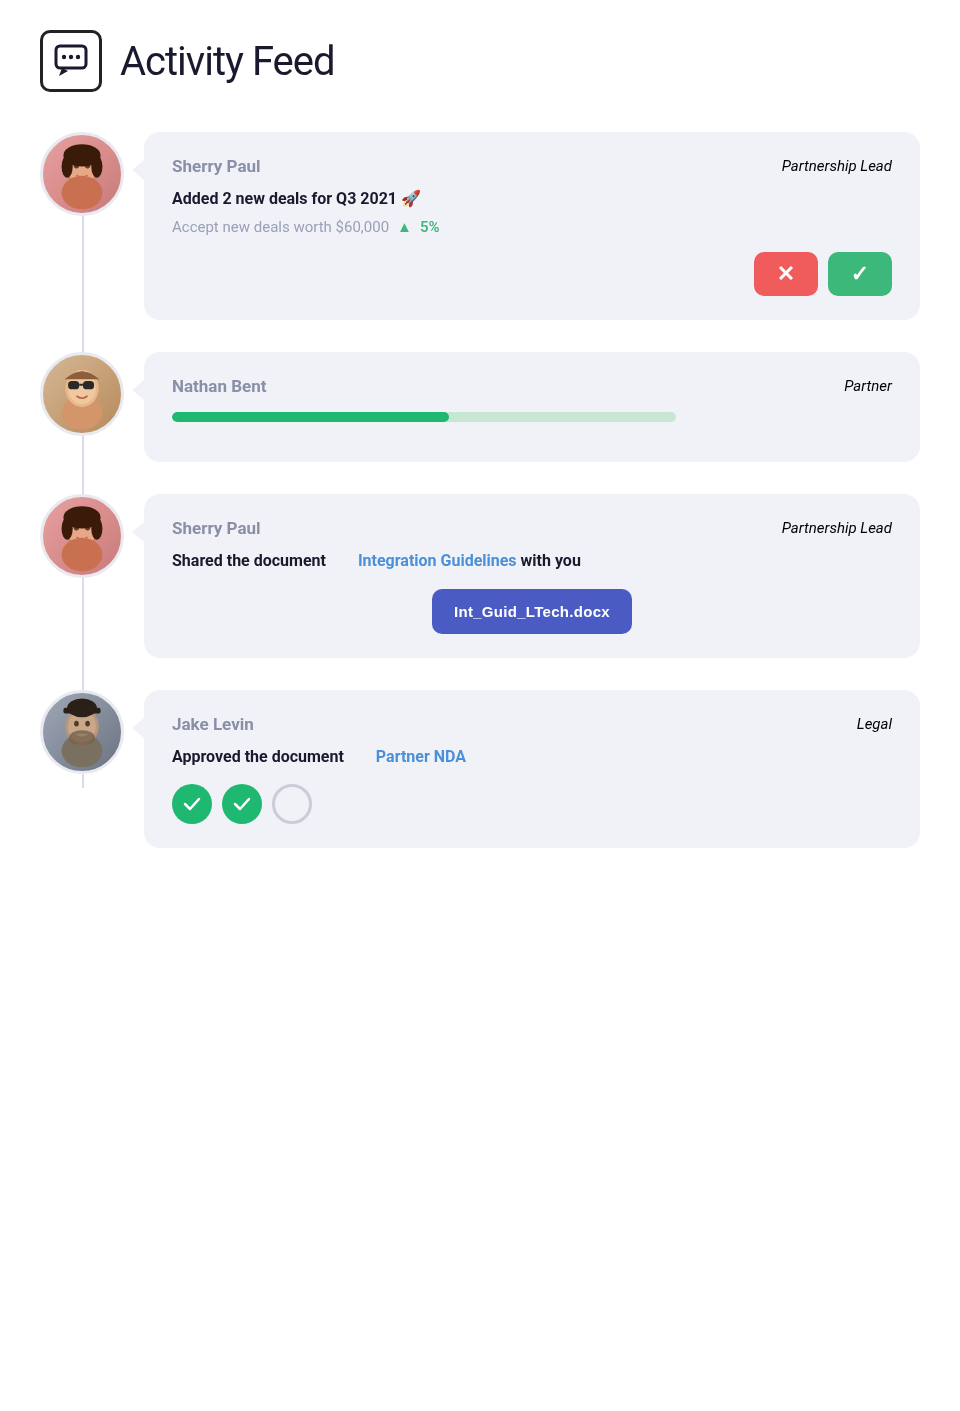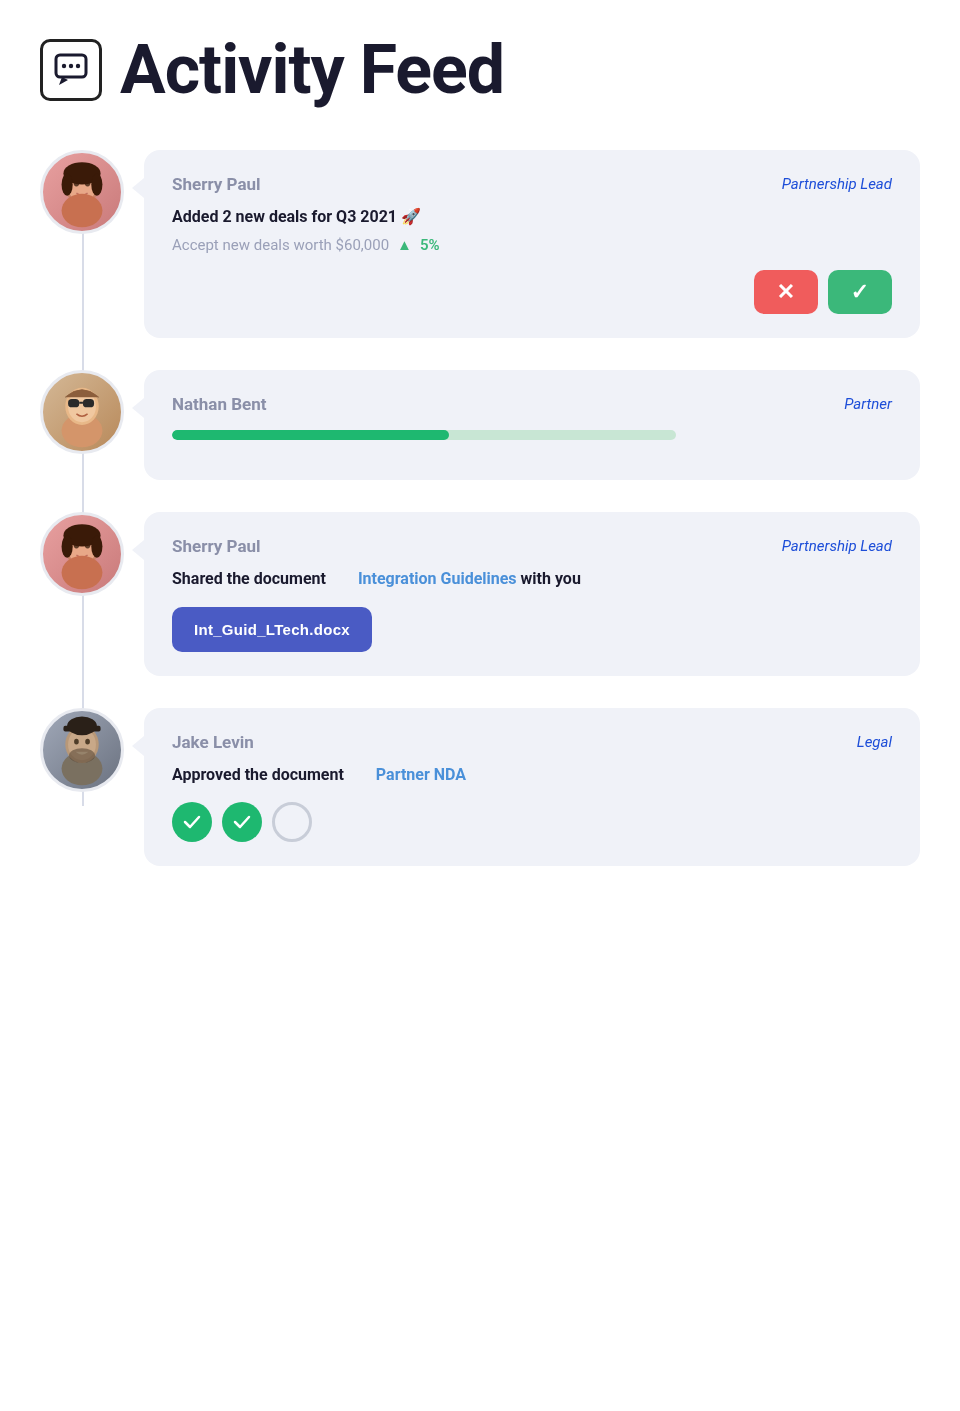--- a/index.html
+++ b/index.html
@@ -26,22 +26,22 @@
       display: flex;
       align-items: center;
       justify-content: center;
       flex-shrink: 0;
     }
     .header-icon svg {
       width: 34px;
       height: 34px;
     }
     .header-title {
-      font-size: 68px;
-      font-weight: 700;
+      font-size: 40px;
+      font-weight: 400;
       color: #1a1a2e;
       letter-spacing: -1px;
     }
 
     
     .feed {
       display: flex;
       flex-direction: column;
       gap: 32px;
       position: relative;
@@ -112,21 +112,21 @@
       align-items: center;
       margin-bottom: 12px;
     }
     .card-name {
       font-size: 17px;
       color: #8a8fa8;
       font-weight: 700;
     }
     .card-role {
       font-size: 15px;
-      color: #1d4ed8;
+      color: #000000;
       font-style: italic;
     }
 
     .card-body {
       margin-bottom: 16px;
     }
     .card-action {
       font-size: 16px;
       font-weight: 700;
       color: #1a1a2e;
@@ -222,21 +222,21 @@
     .action-with-icon {
       display: flex;
       align-items: flex-start;
       gap: 14px;
     }
 
     
     .doc-button {
       display: flex;
       align-items: center;
-      justify-content: flex-start;
+      justify-content: center;
       margin-top: 14px;
     }
     .doc-btn {
       background: #4a5bc4;
       color: #fff;
       border: none;
       border-radius: 10px;
       padding: 14px 22px;
       font-size: 15px;
       font-weight: 600;

